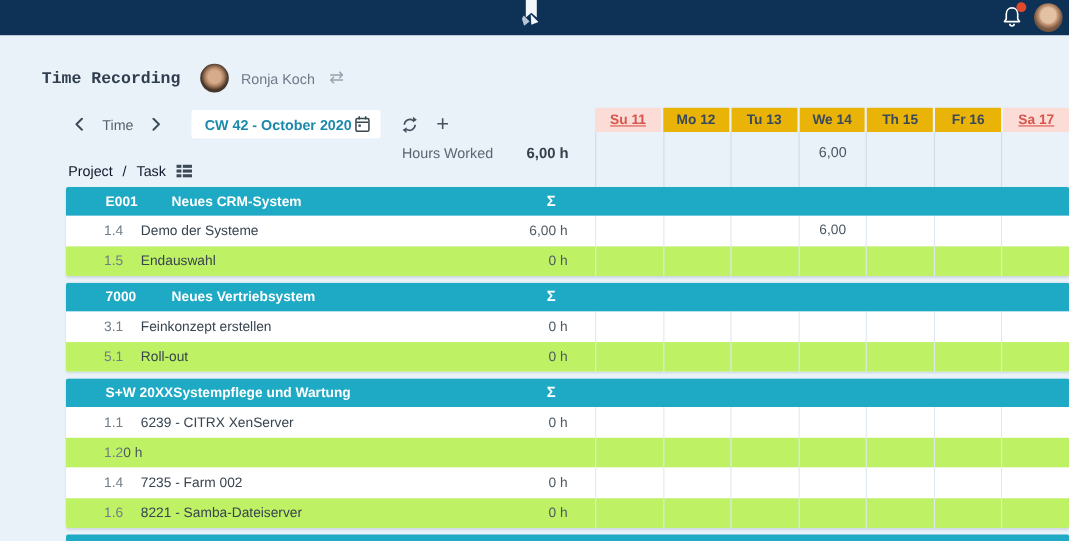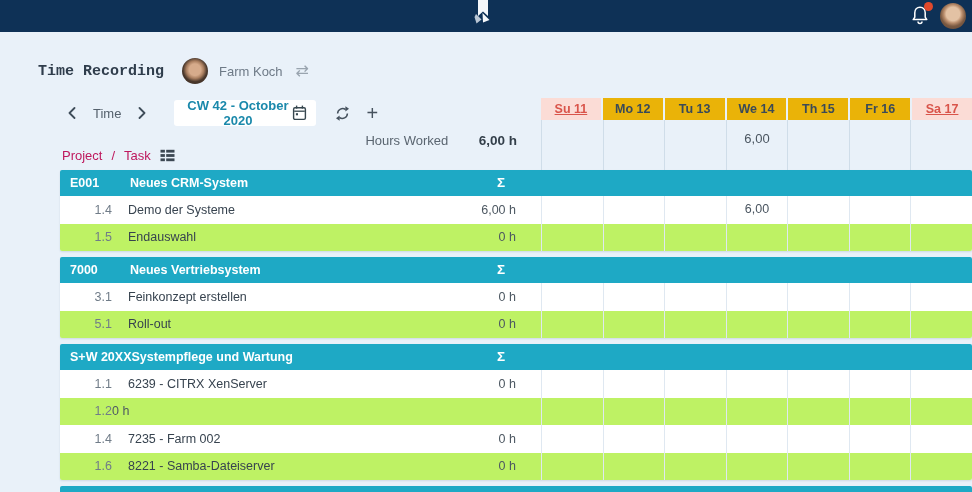--- a/index.html
+++ b/index.html
@@ -28,21 +28,21 @@
     width:26px; height:26px; border-radius:50%; margin-left:18px;
     background:radial-gradient(circle at 50% 45%, #d6ab8b 0 30%, #a97e5f 45%, #4a382c 62%, #352721 100%);
   }
   .user-name { margin-left:11px; font-size:13px; color:#6e7a87; }
   .swap-icon { margin-left:13px; font-size:16px; color:#99a4af; cursor:pointer; line-height:1; }
   
   .toolbar { position:absolute; left:62px; top:100px; height:26px; display:flex; align-items:center; }
   .nav-btn { width:20px; height:20px; display:flex; align-items:center; justify-content:center; cursor:pointer; }
   .today-label { font-size:13px; color:#55616d; margin:0 11px; cursor:pointer; }
   .period-box {
-    margin-left:22px; width:142px; height:26px; background:#fff; border-radius:3px;
+    margin-left:22px; width:172px; height:26px; background:#fff; border-radius:3px;
     display:flex; align-items:center; padding:0 9px; cursor:pointer;
   }
   .period-label { flex:1; text-align:center; font-size:13px; font-weight:700; color:#1b89ab; }
   .tool-icon { display:flex; align-items:center; justify-content:center; cursor:pointer; }
   .refresh-btn { margin-left:16px; width:20px; height:20px; }
   .add-btn { margin-left:10px; width:20px; height:20px; font-size:20px; color:#46525e; font-weight:400; line-height:18px; }
   
   .day-header-row {
     position:absolute; left:541px; top:98px; width:431px; height:22px;
     display:grid; grid-template-columns:repeat(7,1fr); column-gap:2px;
@@ -55,28 +55,28 @@
   
   .grid-zone {
     position:absolute; left:541px; top:120px; width:431px; height:50px;
     display:grid; grid-template-columns:repeat(7,1fr);
   }
   .grid-zone .gcell { border-left:1px solid #cfdde9; font-size:13px; color:#4a5560; text-align:center; padding-top:11px; }
   .hours-worked { position:absolute; left:62px; top:131px; width:455px; text-align:right; white-space:nowrap; }
   .hours-worked .hw-label { font-size:13px; color:#5a6570; }
   .hours-worked .hw-value { font-size:13.5px; font-weight:700; color:#333f4a; margin-left:26px; }
   
-  .pt-row { position:absolute; left:62px; top:146px; height:18px; display:flex; align-items:center; font-size:13px; color:#be185d; }
+  .pt-row { position:absolute; left:62px; top:146px; height:18px; display:flex; align-items:center; font-size:13px; color:#0f172a; }
   .pt-row .sep { margin:0 9px; }
   .pt-row .rows-icon { margin-left:9px; display:flex; cursor:pointer; }
   
   .sections { position:absolute; left:60px; top:170px; width:912px; }
   .section { margin-bottom:6px; border-radius:2px; overflow:hidden; box-shadow:0 1px 2px rgba(13,49,85,0.12); }
   .sec-header { position:relative; height:26px; background:#1ea9c5; color:#fff; display:flex; align-items:center; }
-  .sec-code { margin-left:10px; min-width:60px; font-size:12.5px; font-weight:700; }
+  .sec-code { margin-left:36px; min-width:60px; font-size:12.5px; font-weight:700; }
   .sec-name { font-size:12.5px; font-weight:700; }
   .sec-sigma { position:absolute; left:437px; top:0; line-height:26px; font-size:13.5px; font-weight:700; }
   .task-row { display:flex; height:27.5px; background:#fff; }
   .task-row.stripe-b { background:#bef264; }
   .row-left { width:481px; display:flex; align-items:center; }
   .t-code { width:52px; text-align:right; font-size:12.5px; color:#707c88; }
   .t-name { margin-left:16px; font-size:12.5px; color:#37434f; flex:1; white-space:nowrap; overflow:hidden; }
   .t-total { font-size:12.5px; color:#4d5862; padding-right:25px; white-space:nowrap; }
   .row-days { width:431px; display:grid; grid-template-columns:repeat(7,1fr); }
   .day-entry { border-left:1px solid #dfe8f1; font-size:12.5px; color:#4a5560; text-align:center; line-height:27.5px; cursor:pointer; }
@@ -101,21 +101,21 @@
       </svg>
       <span class="badge-dot"></span>
     </div>
     <div class="avatar-top"></div>
   </div>
 </div>
 
 <div class="title-row">
   <span class="page-title">Time Recording</span>
   <span class="avatar-user"></span>
-  <span class="user-name">Farm Koch</span>
+  <span class="user-name">Ronja Koch</span>
   <span class="swap-icon">⇄</span>
 </div>
 
 <div class="toolbar">
   <span class="nav-btn">
     <svg width="10" height="12" viewBox="0 0 10 12">
         <polyline points="7.5,1 2.5,6 7.5,11" fill="none" stroke="#3f4d5a" stroke-width="1.8" stroke-linecap="round" stroke-linejoin="round"></polyline>
       </svg>
   </span>
   <span class="today-label">Time</span>

